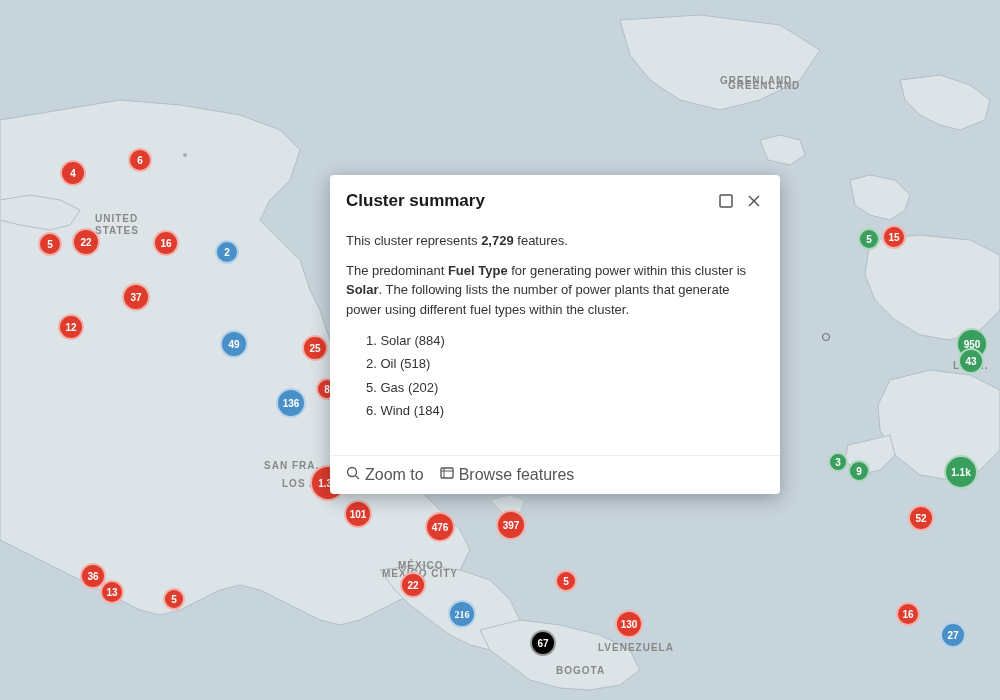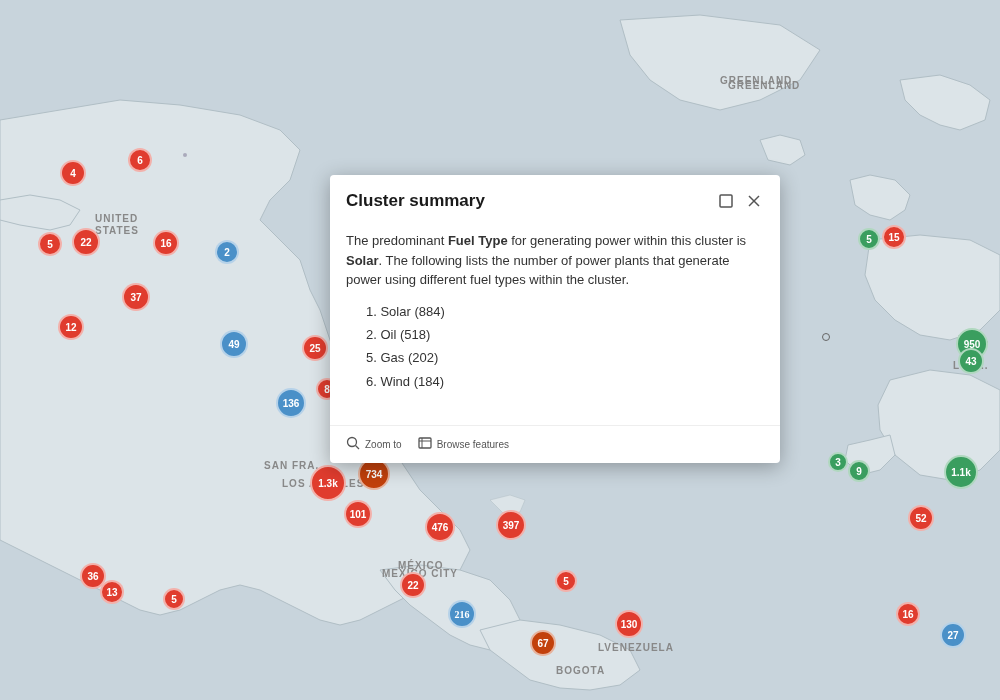--- a/index.html
+++ b/index.html
@@ -30,21 +30,21 @@
       justify-content: center;
       font-weight: bold;
       font-size: 11px;
       color: white;
       cursor: pointer;
       border: 2px solid rgba(255,255,255,0.6);
     }
     .cluster-red { background-color: #e03c2e; }
     .cluster-green { background-color: #3a9e5f; }
     .cluster-blue { background-color: #4a90c8; }
-    .cluster-teal { background-color: #c2410c; }
+    .cluster-teal { background-color: #000000; }
 
     
     #cluster-popup {
       position: absolute;
       top: 175px;
       left: 330px;
       width: 450px;
       background: white;
       border-radius: 4px;
       box-shadow: 0 4px 20px rgba(0,0,0,0.3);
@@ -104,21 +104,21 @@
       display: flex;
       gap: 16px;
       align-items: center;
       border-top: 1px solid #eee;
       padding: 10px 16px;
     }
     .popup-footer-btn {
       display: flex;
       align-items: center;
       gap: 5px;
-      font-size: 10px;
+      font-size: 16px;
       color: #555;
       cursor: pointer;
       text-decoration: none;
     }
     .footer-icon {
       font-size: 13px;
     }
 
     
     .map-label {
@@ -242,20 +242,23 @@
         <div class="popup-icon-btn">
           <svg width="14" height="14" viewBox="0 0 14 14" fill="none" xmlns="http://www.w3.org/2000/svg">
             <line x1="2" y1="2" x2="12" y2="12" stroke="#555" stroke-width="1.5"></line>
             <line x1="12" y1="2" x2="2" y2="12" stroke="#555" stroke-width="1.5"></line>
           </svg>
         </div>
       </div>
     </div>
     <div class="popup-body">
       <p>
+        <span>This cluster represents</span> <strong>2,729</strong> <span>features.</span>
+      </p>
+      <p>
         <span>The predominant</span> <strong>Fuel Type</strong> <span>for generating power within this cluster is</span> <strong>Solar</strong><span>. The following lists the number of power plants that generate power using different fuel types within the cluster.</span>
       </p>
       <ol class="popup-list" id="fuel-list">
           <li>1. Solar (884)</li>
           <li>2. Oil (518)</li>
           <li>5. Gas (202)</li>
           <li>6. Wind (184)</li>
         </ol>
     </div>
     <div class="popup-footer">

